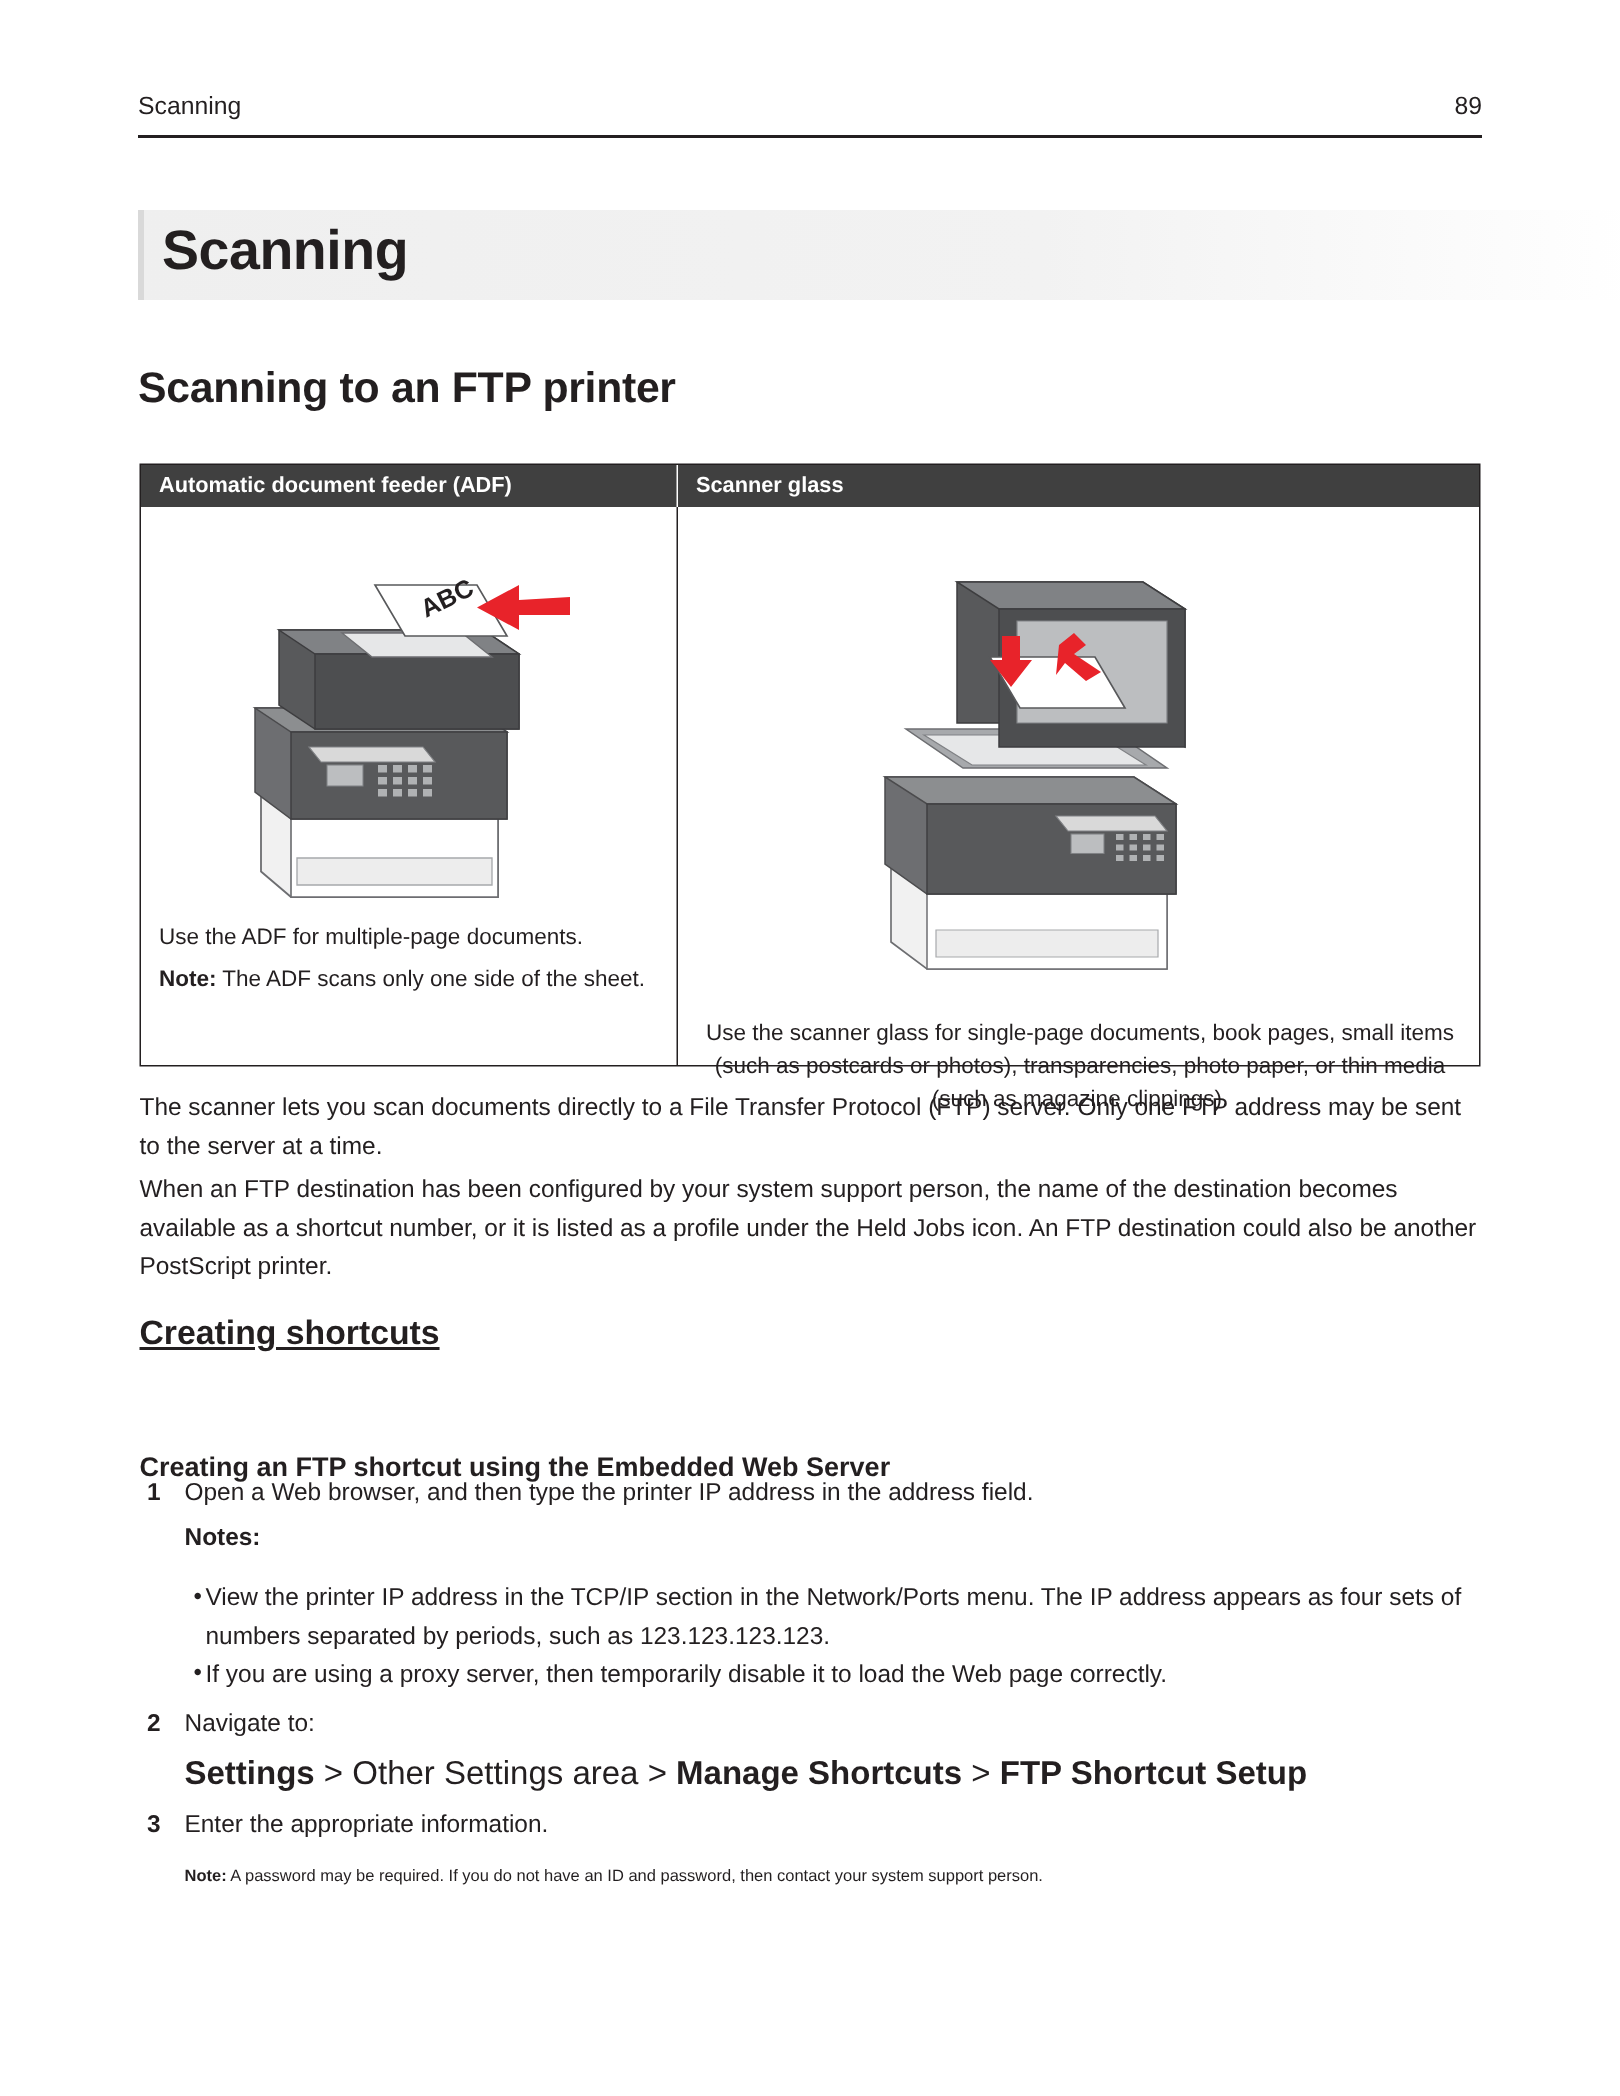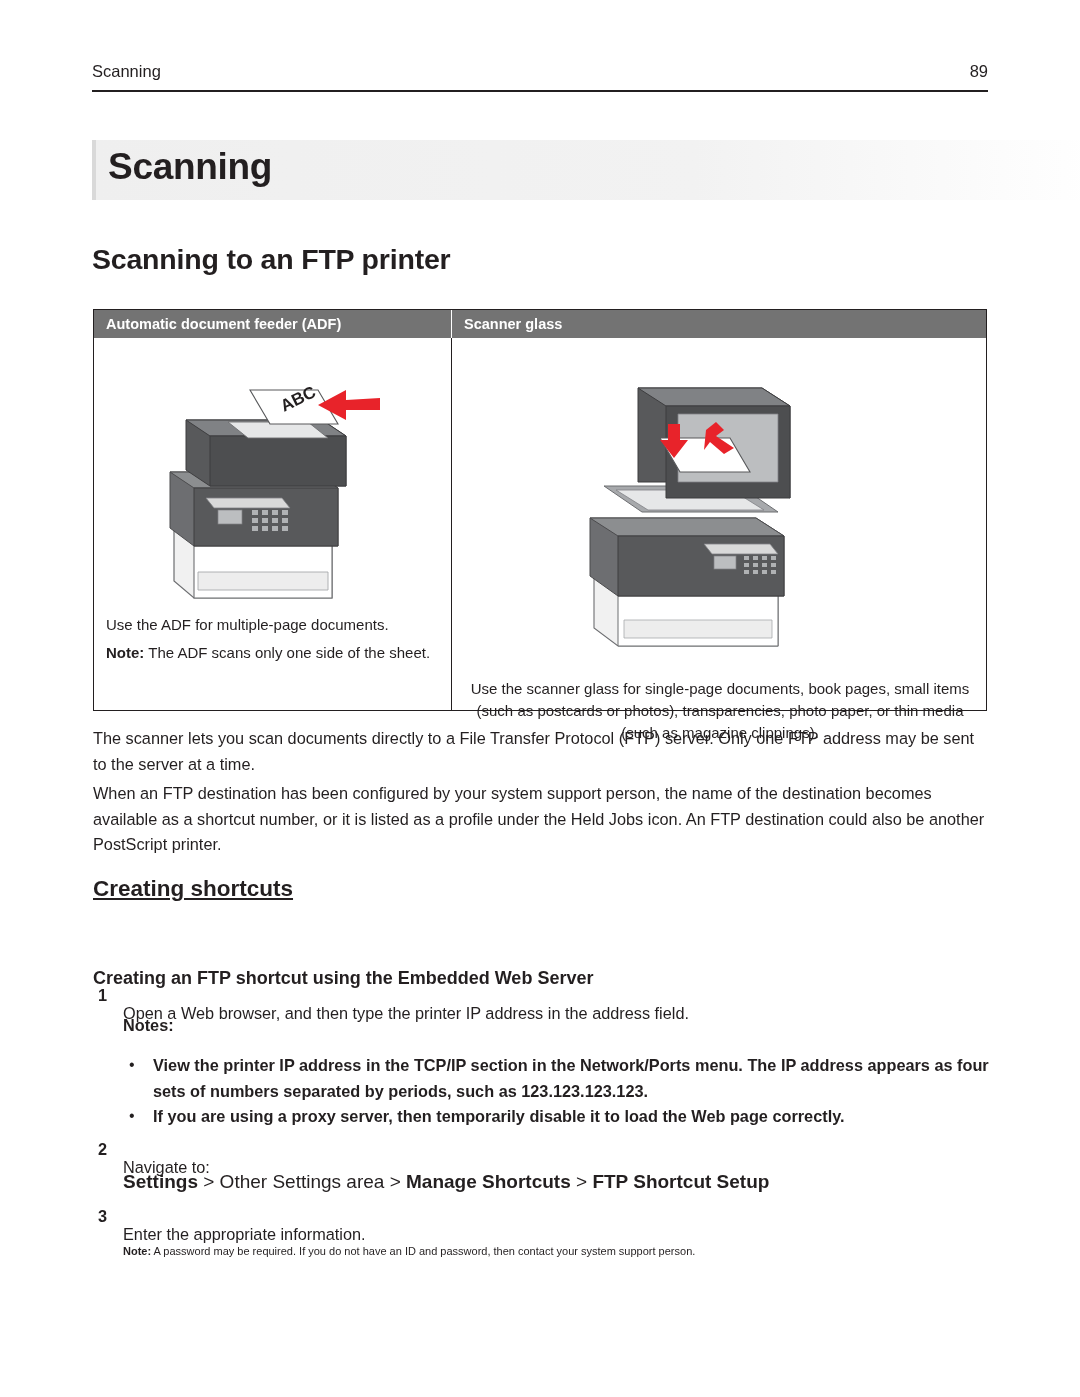--- a/index.html
+++ b/index.html
@@ -92,21 +92,21 @@
     position: absolute;
     left: 93px;
     top: 309px;
     width: 894px;
     border: 1.5px solid #231f20;
     box-sizing: border-box;
   }
   .tbl-head {
     display: flex;
     height: 28px;
-    background: #737373;
+    background: #404040;
     color: #ffffff;
     font-size: 14.5px;
     font-weight: bold;
     align-items: center;
   }
   .tbl-head .th {
     padding-left: 12px;
     box-sizing: border-box;
     height: 28px;
     line-height: 28px;
@@ -187,21 +187,20 @@
   .step .num {
     position: absolute;
     left: 5px;
     top: 0;
     font-weight: bold;
     font-size: 16.3px;
   }
   .step .txt {
     margin-left: 30px;
     display: block;
-    margin-top: 18px;
   }
   .notes-label {
     position: absolute;
     left: 123px;
     font-size: 16.3px;
     font-weight: bold;
   }
   .bullet {
     position: absolute;
     left: 123px;
@@ -210,27 +209,26 @@
     line-height: 25.5px;
   }
   .bullet .dot {
     position: absolute;
     left: 6px;
     top: -1px;
     font-size: 16px;
   }
   .bullet .btxt {
     display: block;
-    margin-left: 30px;
-    font-weight: bold;
+    margin-left: 14px;
   }
   .nav-path {
     position: absolute;
     left: 123px;
-    font-size: 19px;
+    font-size: 22px;
     line-height: 25.5px;
   }
   .nav-path b { font-weight: bold; }
   .note-block {
     position: absolute;
     left: 123px;
     width: 866px;
     font-size: 11px;
     line-height: 25.5px;
   }

